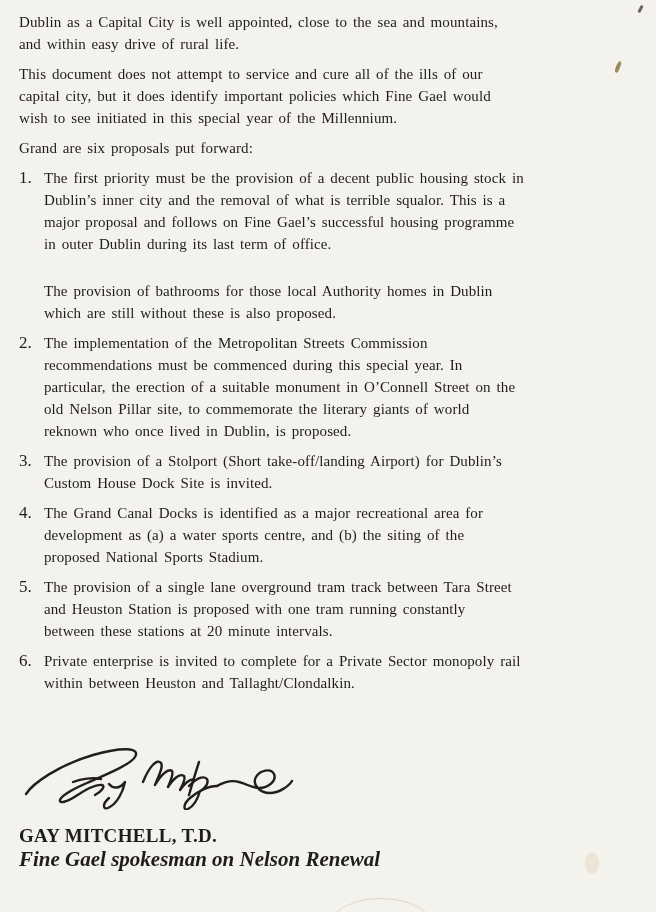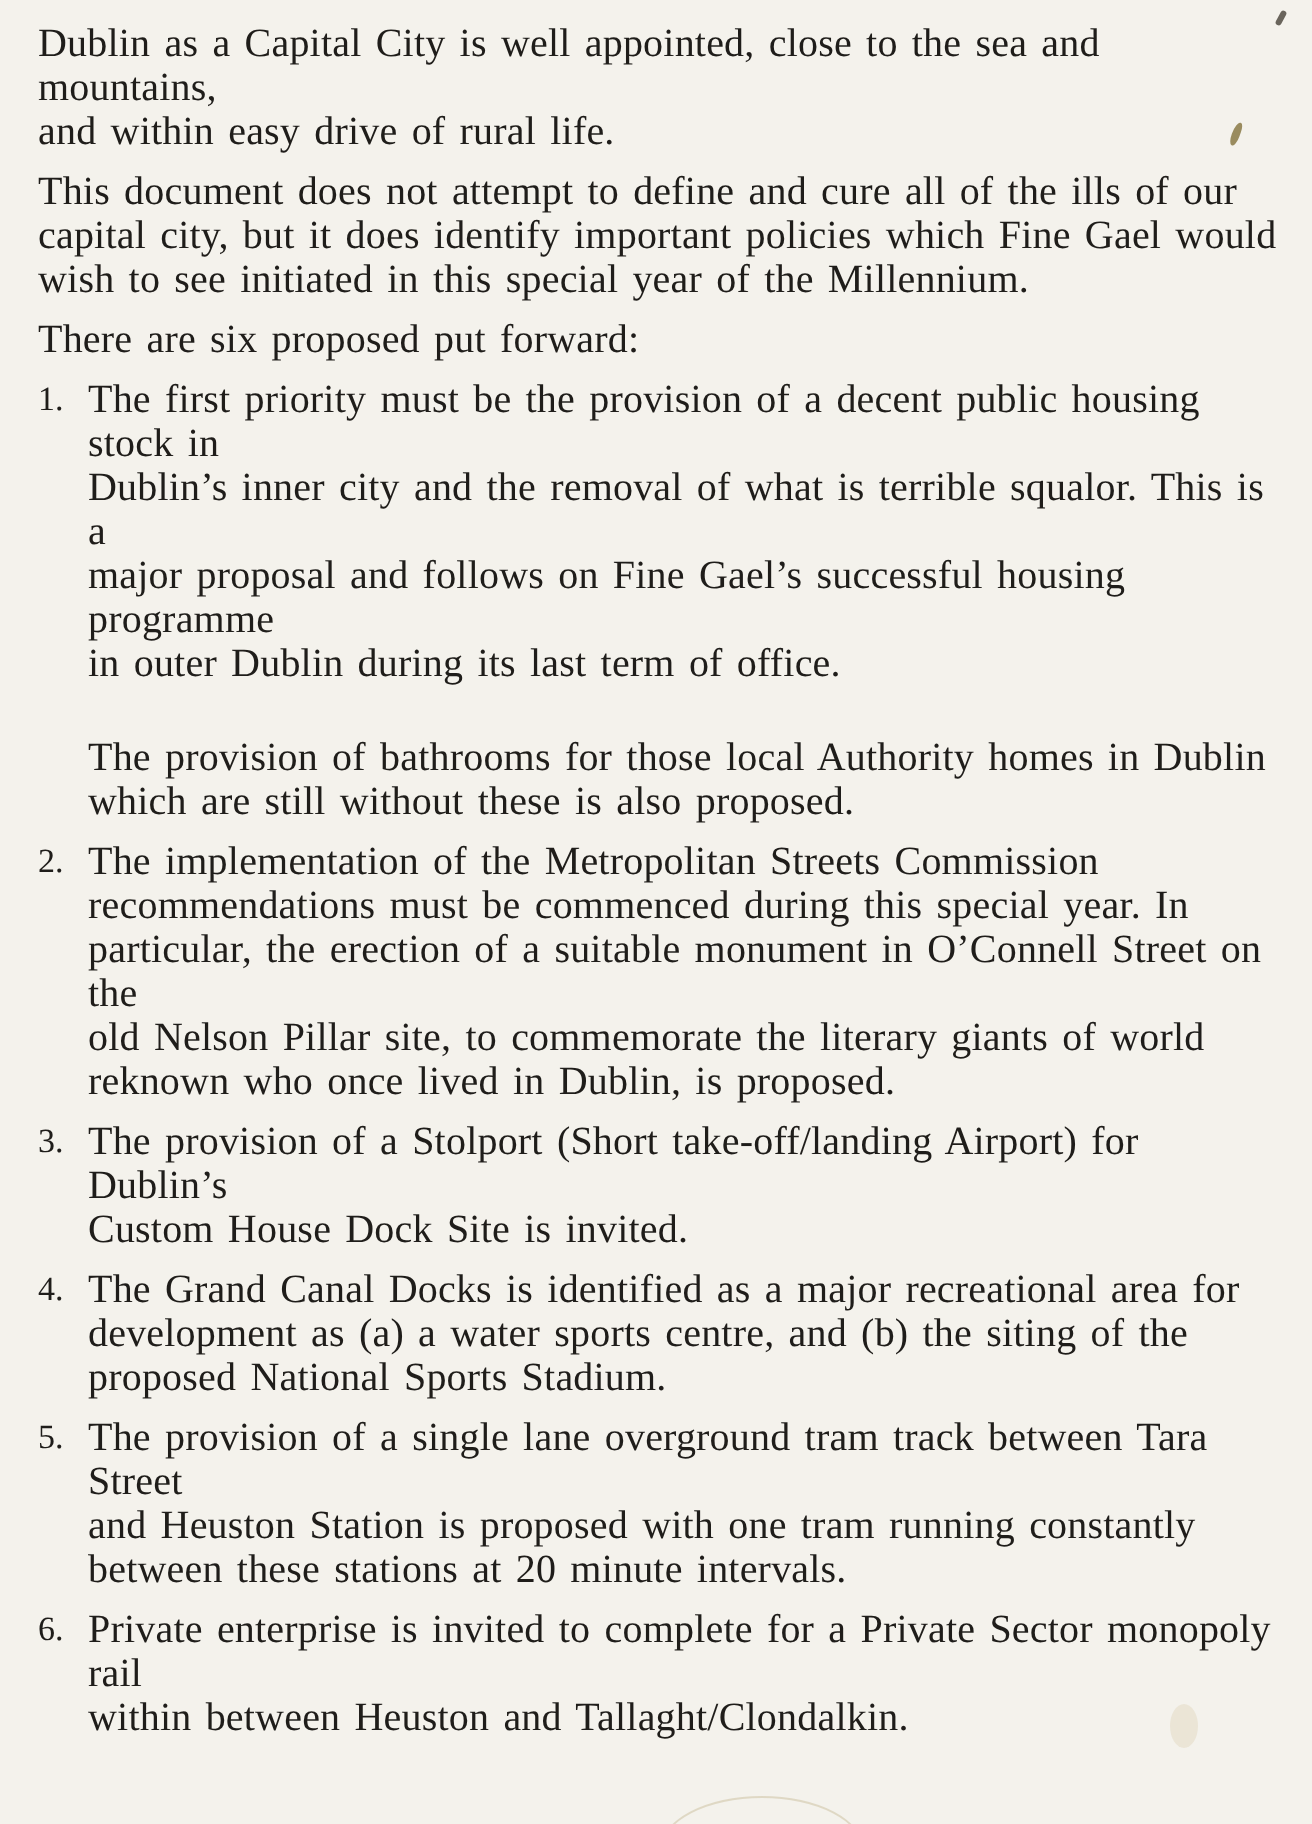--- a/index.html
+++ b/index.html
@@ -12,21 +12,21 @@
     font-family: "Liberation Serif", "DejaVu Serif", serif;
     color: #1f1d1a;
   }
   .page-content {
     position: absolute;
     top: 11px;
     left: 19px;
     right: 15px;
   }
   .para, .itext {
-    font-size: 20px;
+    font-size: 15px;
     line-height: 22px;
     white-space: pre-line;
     word-spacing: 2px;
     letter-spacing: 0.1px;
   }
   .para { margin: 0 0 8px 0; }
   .item {
     display: flex;
     align-items: flex-start;
     margin: 0 0 8px 0;
@@ -80,24 +80,24 @@
     background: transparent; opacity: 0.9;
   }
 </style>
 </head>
 <body>
 
 <div class="page-content">
 
   <p class="para">Dublin as a Capital City is well appointed, close to the sea and mountains,
 and within easy drive of rural life.</p>
-  <p class="para">This document does not attempt to define and cure all of the ills of our
+  <p class="para">This document does not attempt to service and cure all of the ills of our
 capital city, but it does identify important policies which Fine Gael would
 wish to see initiated in this special year of the Millennium.</p>
-  <p class="para">There are six proposed put forward:</p>
+  <p class="para">Grand are six proposals put forward:</p>
 
   <div class="item sub-gap">
     <span class="num">1.</span>
     <div class="itext">The first priority must be the provision of a decent public housing stock in
 Dublin’s inner city and the removal of what is terrible squalor. This is a
 major proposal and follows on Fine Gael’s successful housing programme
 in outer Dublin during its last term of office.</div>
   </div>
   <div class="item sub-item">
     <span class="num"></span>

